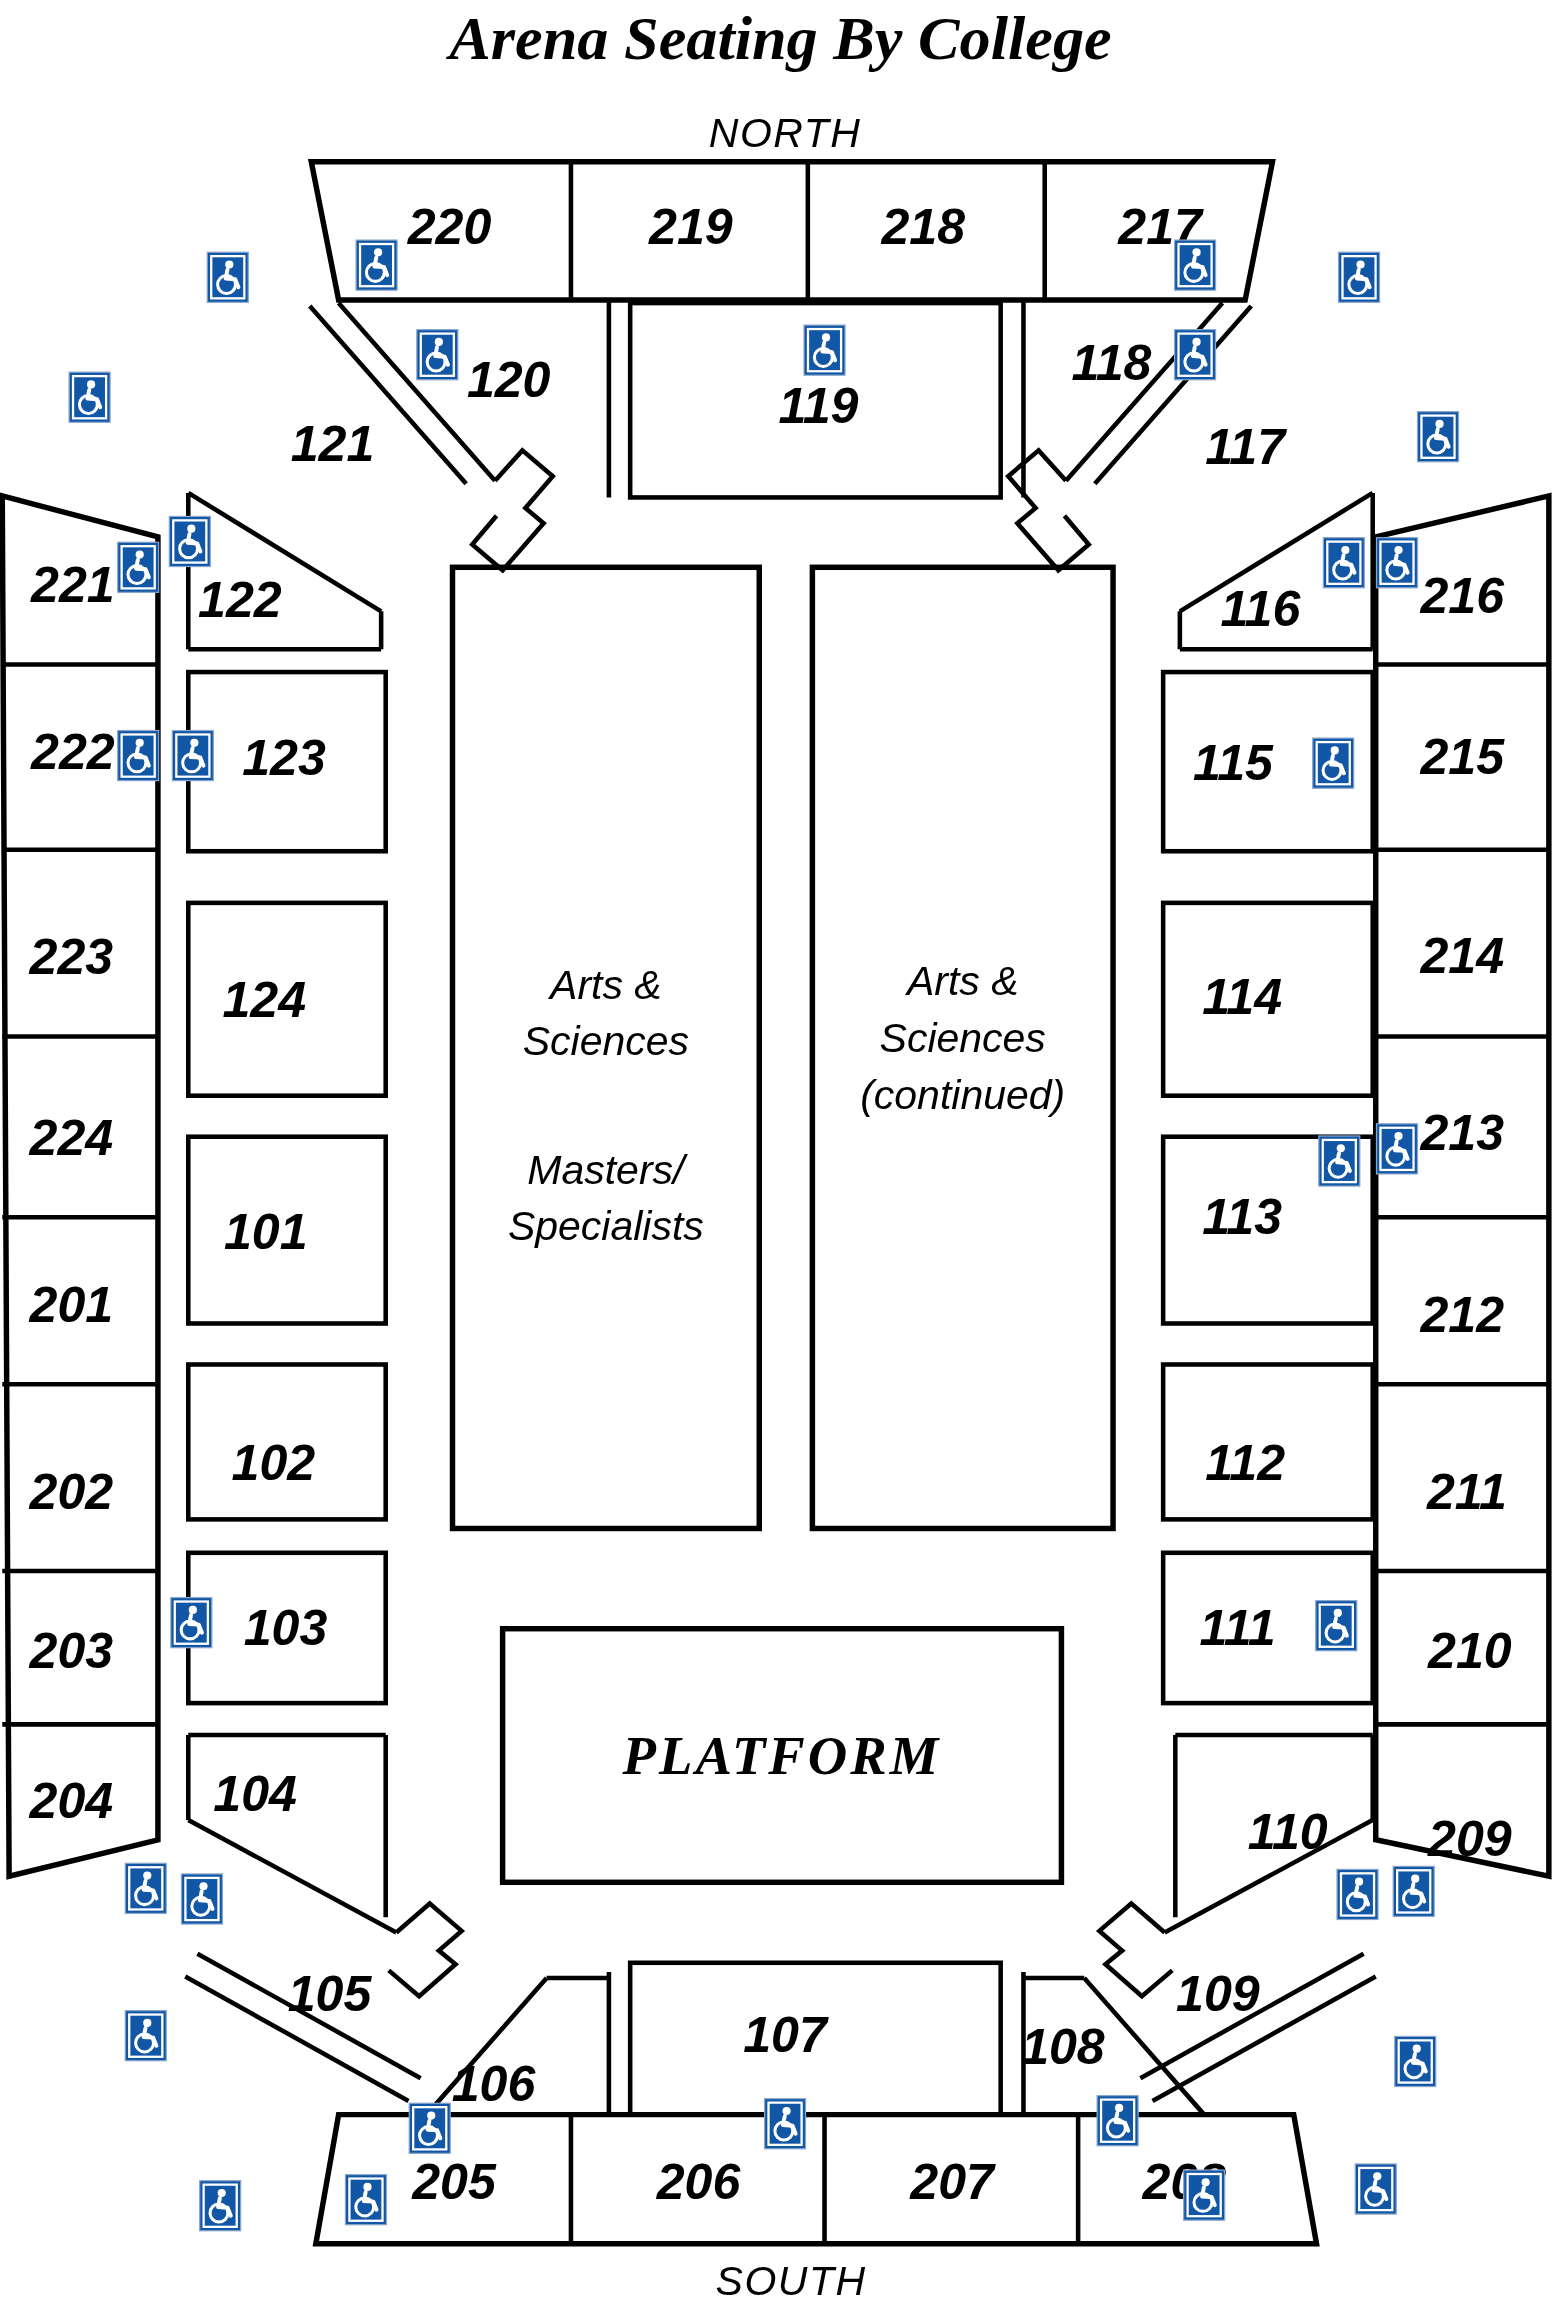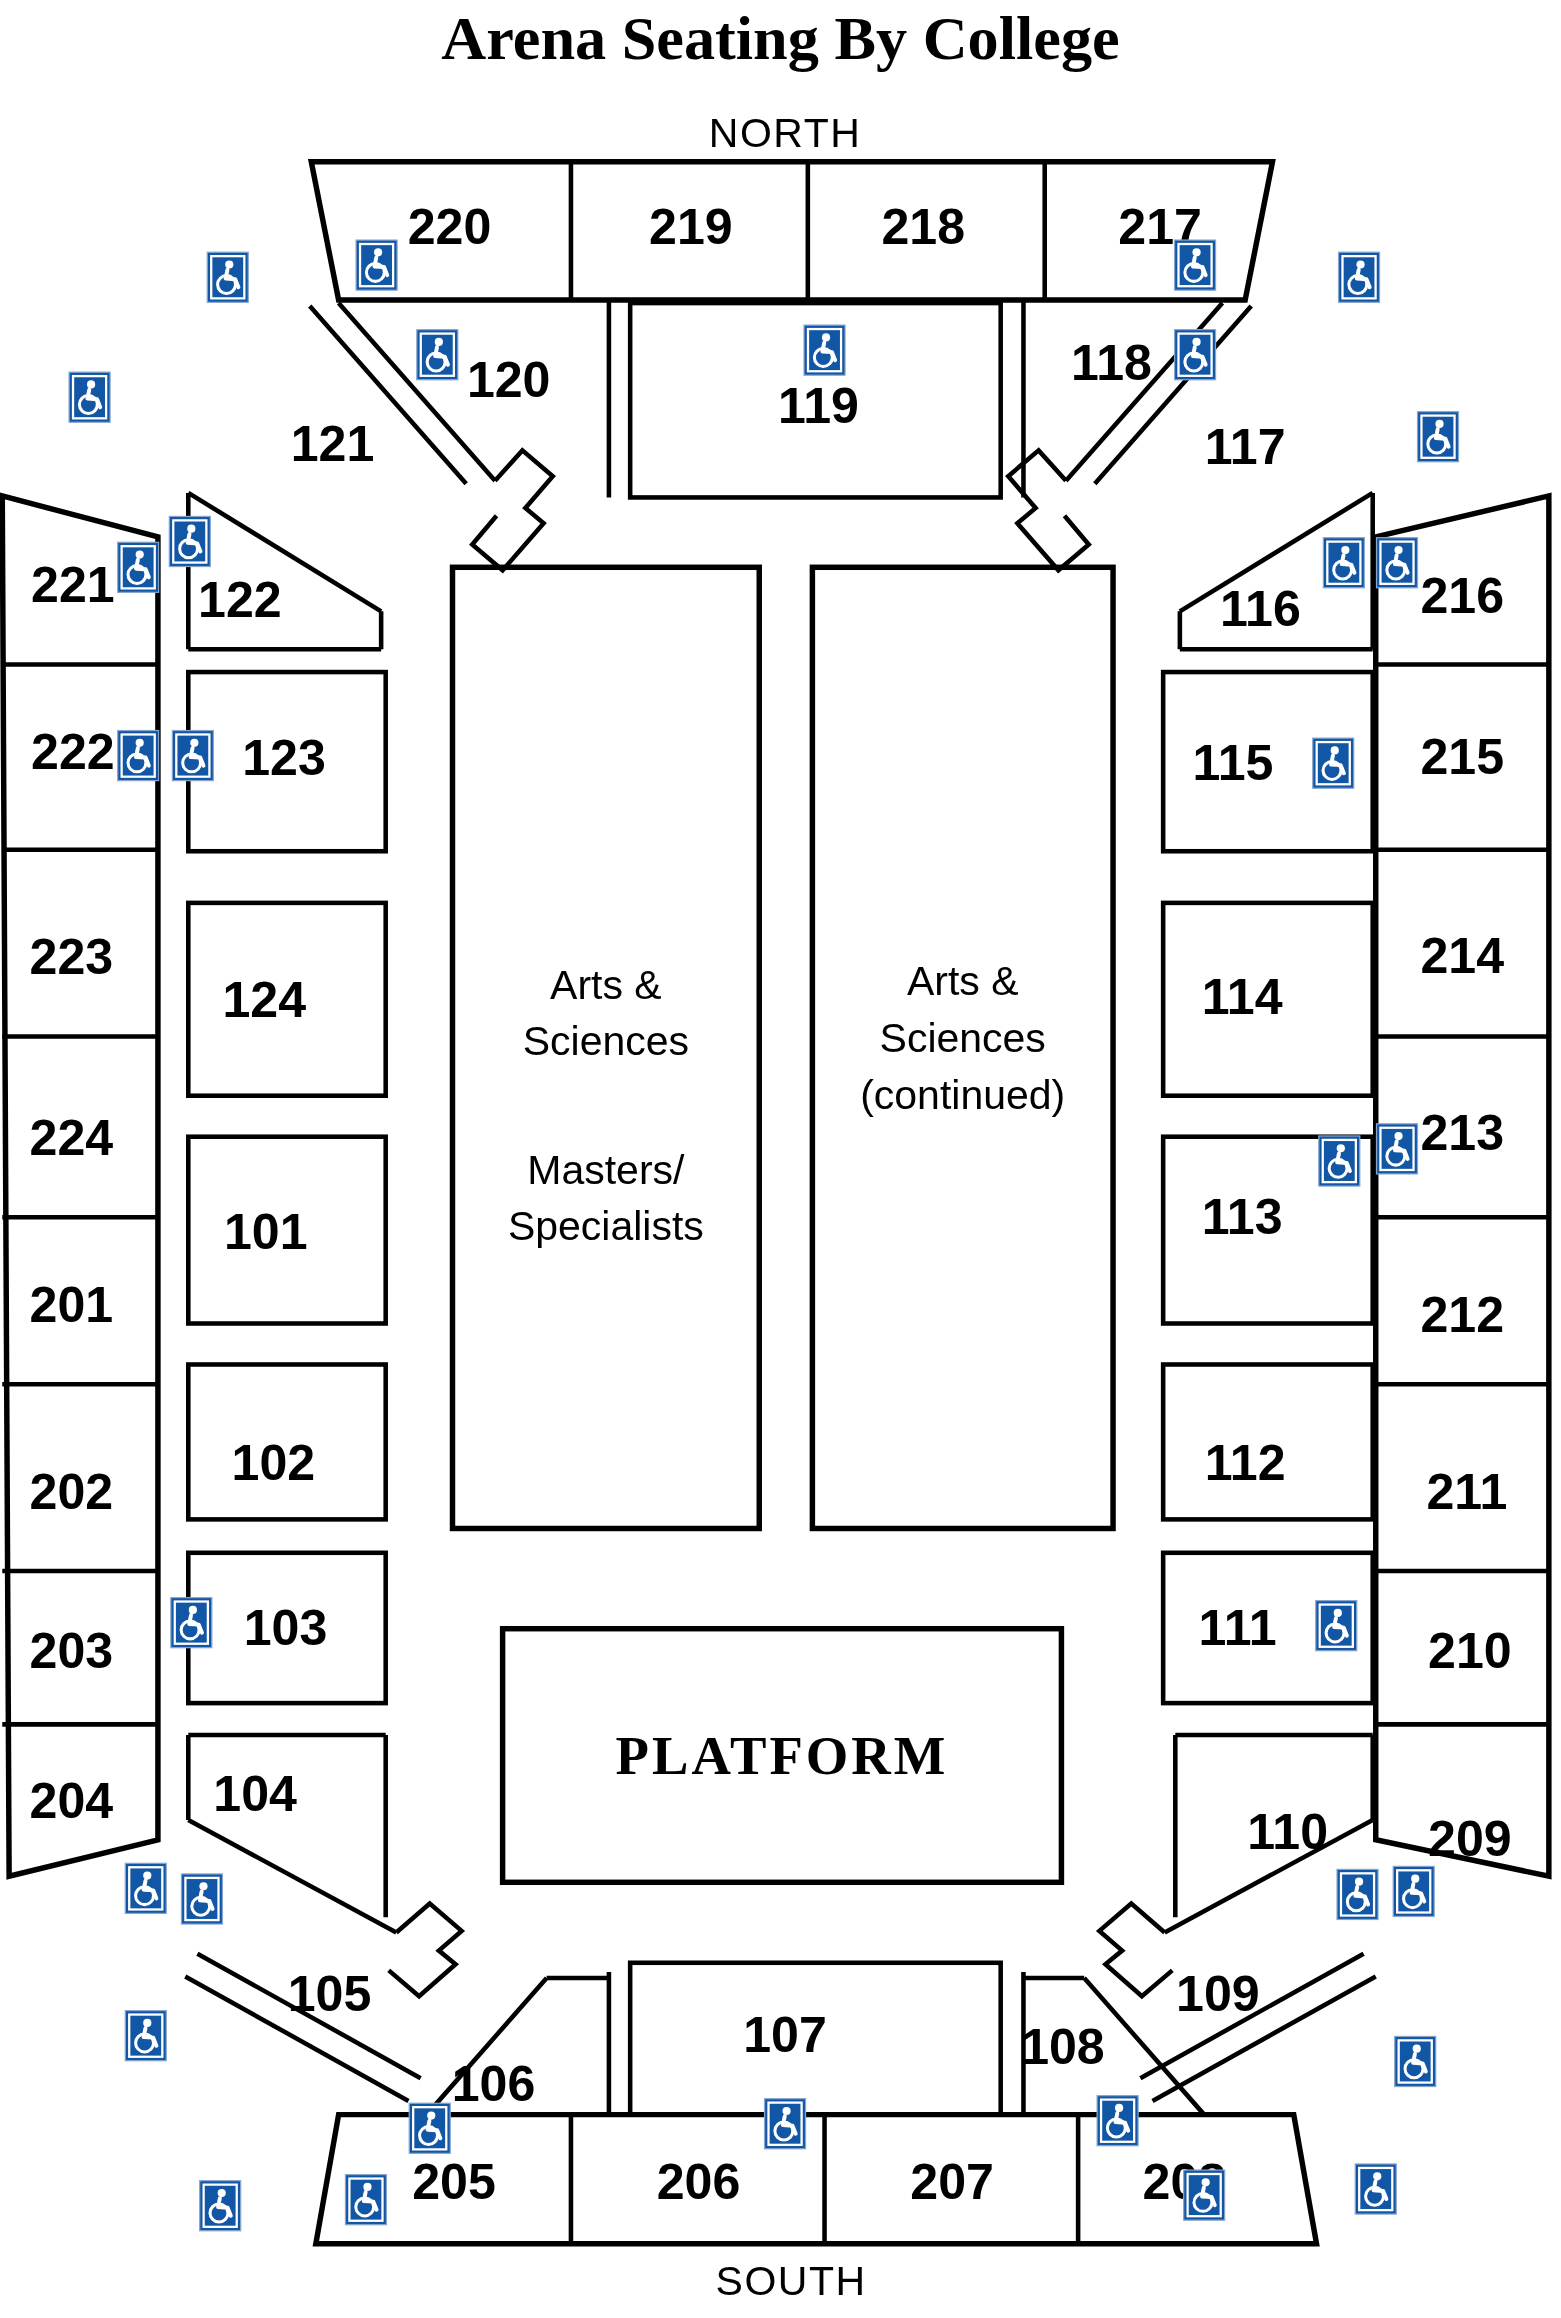--- a/index.html
+++ b/index.html
@@ -1,17 +1,17 @@
 <!DOCTYPE html>
 <html style="font-size:12px"><head>
 <meta charset="utf-8">
 <style>
   html,body{margin:0;padding:0;background:#ffffff;}
   body{width:1561px;height:2319px;position:relative;font-family:"Liberation Sans",sans-serif;}
-  #stage{position:absolute;left:0;top:0;width:1561px;height:2319px;}
+  #stage{position:absolute;left:0;top:0;width:1561px;height:2319px;font-style:italic;}
   svg{display:block;}
   .ln{fill:none;stroke:#000;stroke-width:3;stroke-linejoin:miter;stroke-linecap:butt;}
   .ln-thick{fill:none;stroke:#000;stroke-width:3.6;}
   .num{font-family:"Liberation Sans",sans-serif;font-weight:bold;font-size:33px;fill:#000;text-anchor:middle;}
   .title-txt{font-family:"Liberation Serif",serif;font-weight:bold;font-size:41px;fill:#000;text-anchor:middle;}
   .compass{font-family:"Liberation Sans",sans-serif;font-weight:400;font-size:27px;fill:#000;text-anchor:middle;letter-spacing:1px;}
   .floor-txt{font-family:"Liberation Sans",sans-serif;font-weight:400;font-size:27px;fill:#000;text-anchor:middle;}
   .platform-txt{font-family:"Liberation Serif",serif;font-weight:bold;font-size:36px;fill:#000;text-anchor:middle;letter-spacing:2px;}
 </style>
 </head>

